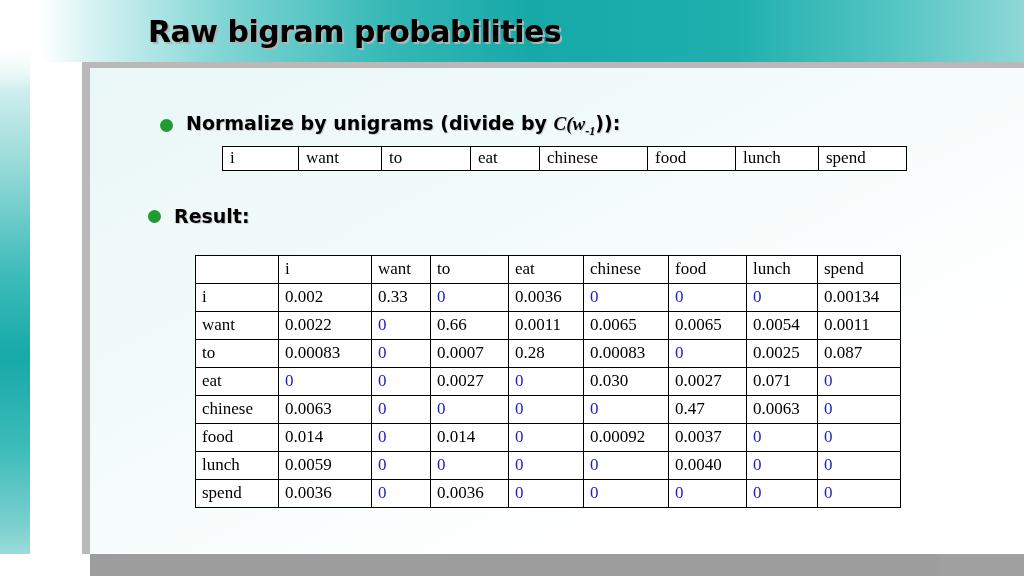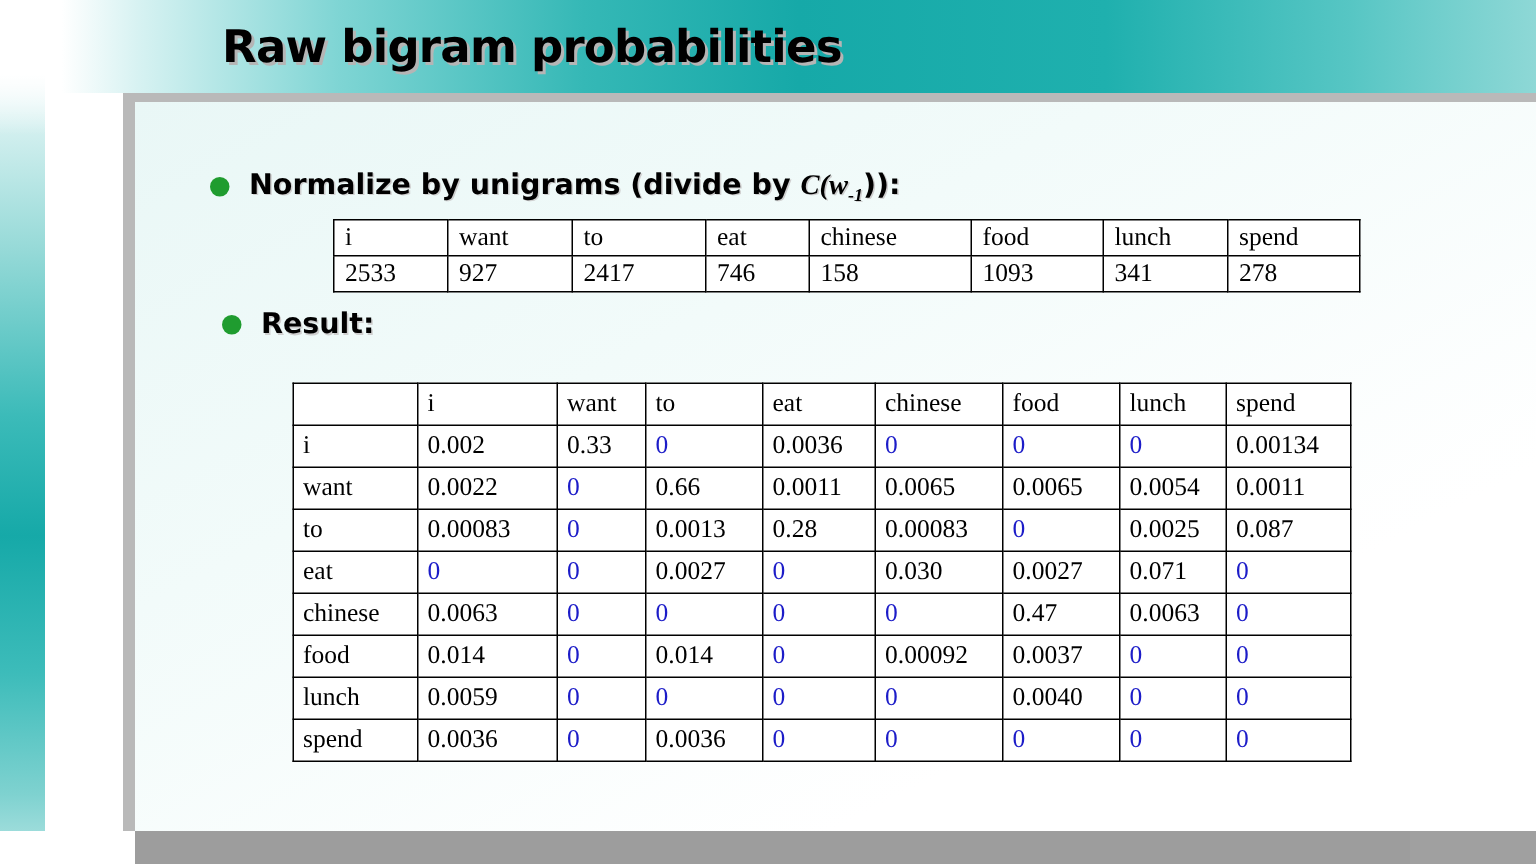--- a/index.html
+++ b/index.html
@@ -203,46 +203,36 @@
   <div class="left-band"></div>
   <div class="left-band-white"></div>
 
   <div class="bottom-bar"></div>
   <div class="bottom-bar-gray2"></div>
   <div class="bottom-bar-gray"></div>
   <div class="bottom-white-left"></div>
 
   <div class="title">Raw bigram probabilities</div>
 
-  <div class="bullet-row" style="left:140px; top:112px;">
+  <div class="bullet-row" style="left:160px; top:112px;">
     <span class="bullet-dot"></span>
     <span class="bullet-text"><span>Normalize by unigrams (divide by </span><span class="ital">C(w</span><span class="ital sub">-1</span><span>)):</span></span>
   </div>
 
   <table class="grid" id="unigram-table">
     <tbody>
         <tr>
       <td class="c0">i</td>
       <td class="c1">want</td>
       <td class="c2">to</td>
       <td class="c3">eat</td>
       <td class="c4">chinese</td>
       <td class="c5">food</td>
       <td class="c6">lunch</td>
       <td class="c7">spend</td>
-    </tr>
-    <tr>
-      <td class="c0">2533</td>
-      <td class="c1">927</td>
-      <td class="c2">2417</td>
-      <td class="c3">746</td>
-      <td class="c4">158</td>
-      <td class="c5">1093</td>
-      <td class="c6">341</td>
-      <td class="c7">278</td>
     </tr>
   </tbody>
     </table>
 
   <div class="bullet-row" style="left:148px; top:205px;align-items:center;">
     <span class="bullet-dot"></span>
     <span class="bullet-text">Result:</span>
   </div>
 
   <table class="grid" id="bigram-table">
@@ -277,21 +267,21 @@
           <td class="w4">0.0011</td>
           <td class="w5">0.0065</td>
           <td class="w6">0.0065</td>
           <td class="w7">0.0054</td>
           <td class="w8">0.0011</td>
         </tr>
         <tr>
           <td class="w0 rowhead">to</td>
           <td class="w1">0.00083</td>
           <td class="w2 zero">0</td>
-          <td class="w3">0.0013</td>
+          <td class="w3">0.0007</td>
           <td class="w4">0.28</td>
           <td class="w5">0.00083</td>
           <td class="w6 zero">0</td>
           <td class="w7">0.0025</td>
           <td class="w8">0.087</td>
         </tr>
         <tr>
           <td class="w0 rowhead">eat</td>
           <td class="w1 zero">0</td>
           <td class="w2 zero">0</td>

